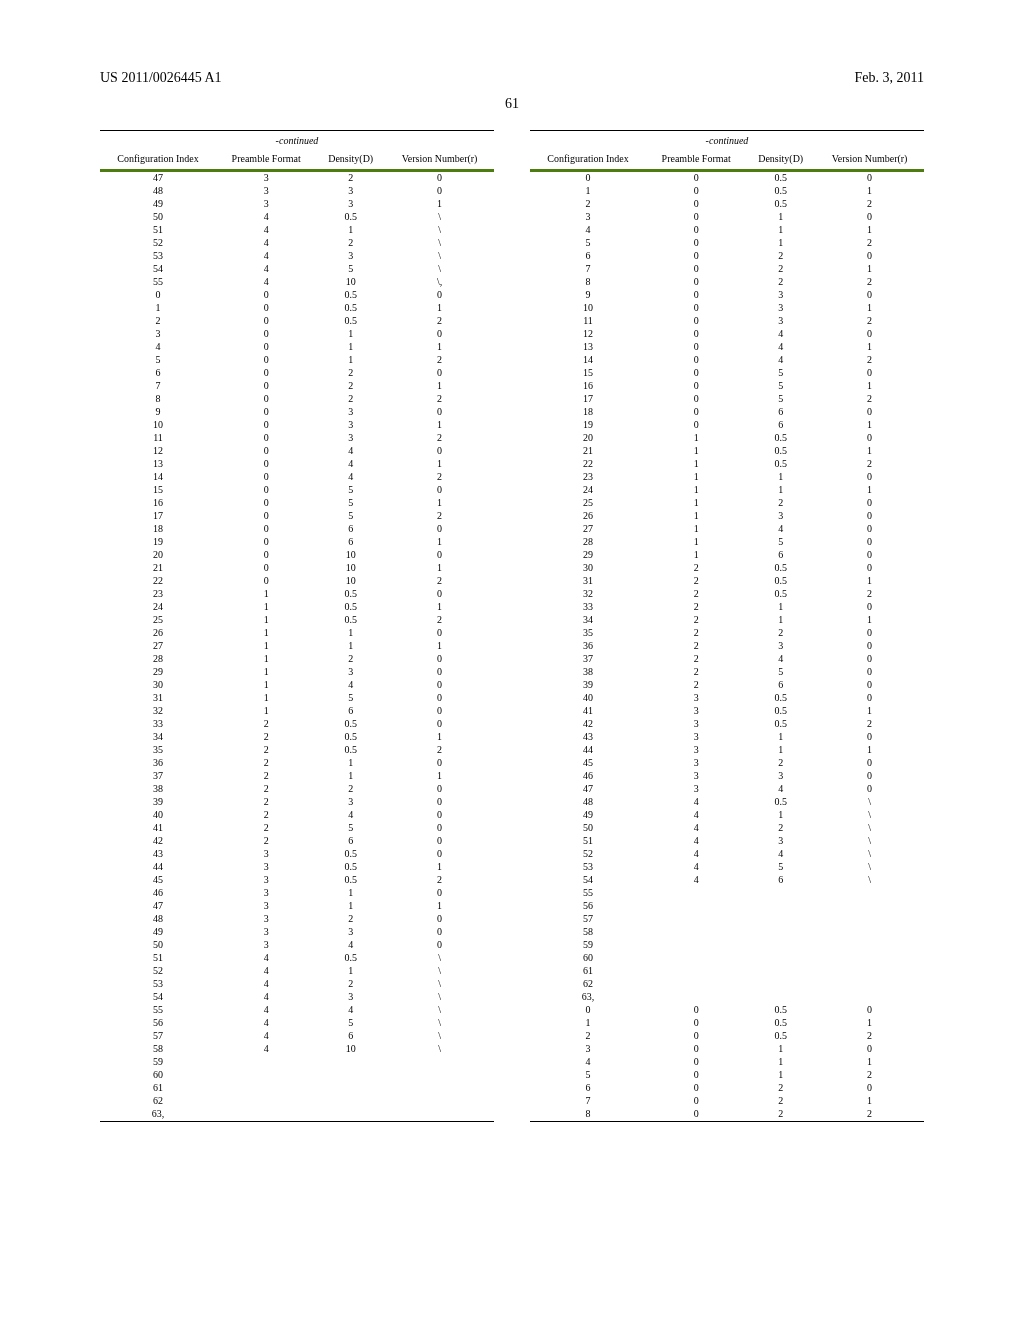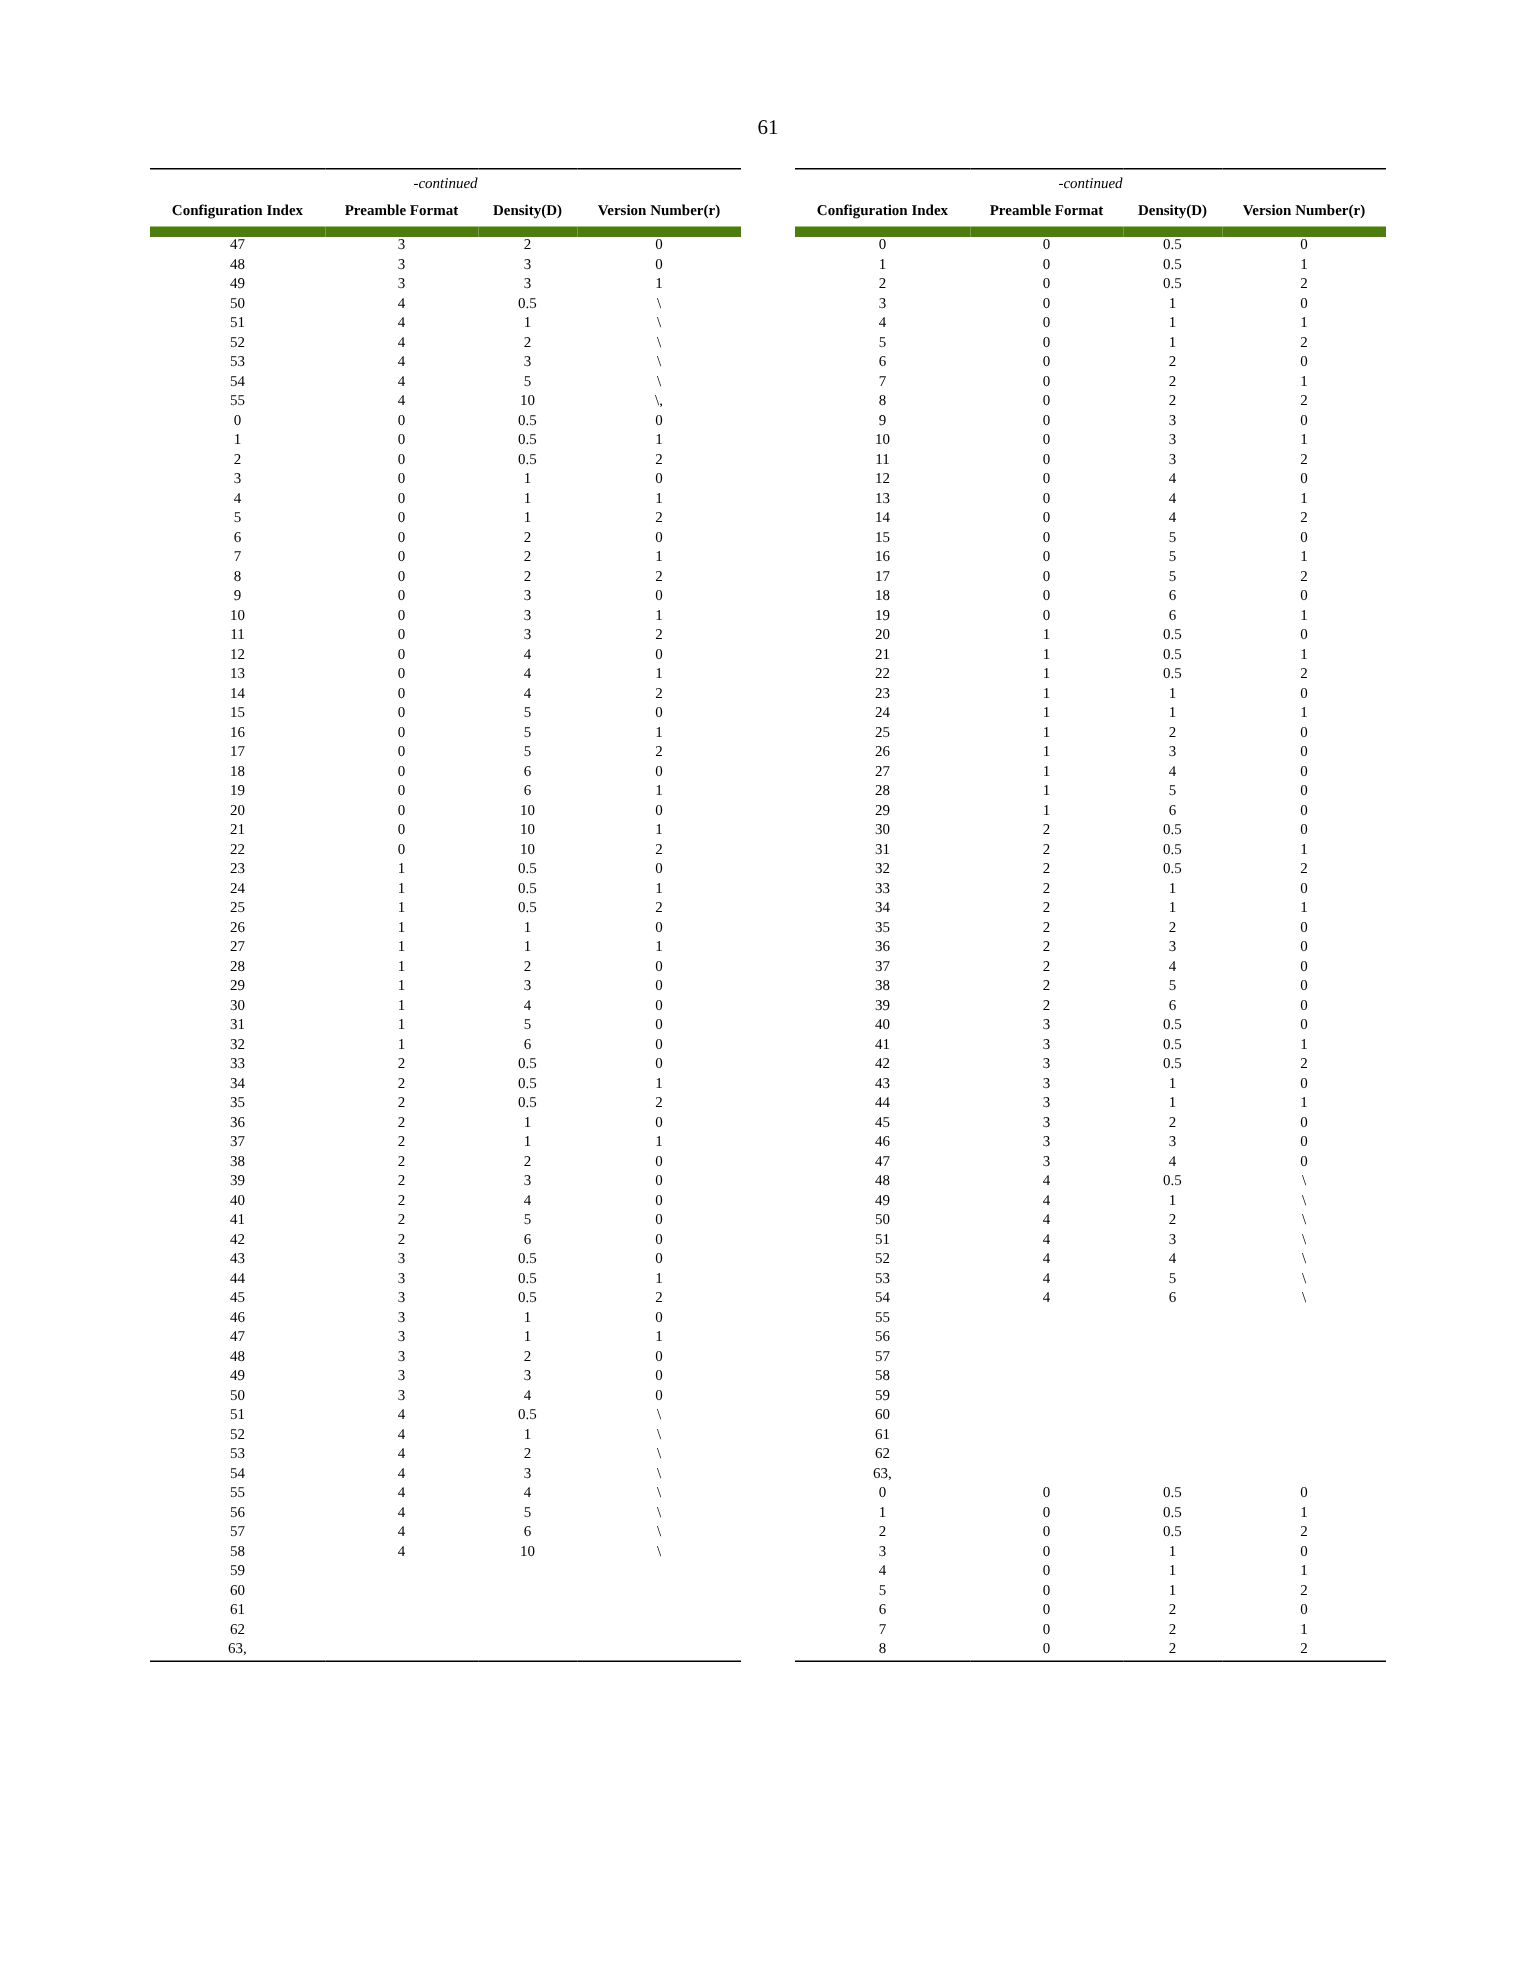--- a/index.html
+++ b/index.html
@@ -45,42 +45,46 @@
     border-top: 1px solid #000;
     border-bottom: 1px solid #000;
   }
   table.data thead tr.toprule td {
     text-align: center;
     padding: 4px 0;
     font-size: 10px;
     font-style: italic;
   }
   table.data thead tr.headrow th {
-    font-weight: bold;
+    font-weight: normal;
     font-size: 10px;
     padding: 3px 4px 5px 4px;
-    border-bottom: 7px solid #4d7c0f;
+    border-bottom: 3px solid #4d7c0f;
     text-align: center;
     vertical-align: bottom;
   }
   table.data tbody td {
     text-align: center;
     padding: 0 4px;
     line-height: 1.28;
     height: 13px;
     font-size: 10px;
     white-space: nowrap;
   }
   table.data tbody td:first-child { text-align: center; }
 </style>
 </head>
 <body>
 
 <div class="page">
 
+  <div class="header-row">
+    <div class="header-left">US 2011/0026445 A1</div>
+    <div class="header-right">Feb. 3, 2011</div>
+  </div>
 
   <div class="page-number">61</div>
 
   <div class="columns">
 
     <div class="col">
       <table class="data">
         <thead>
           <tr class="toprule">
             <td colspan="4">-continued</td>

